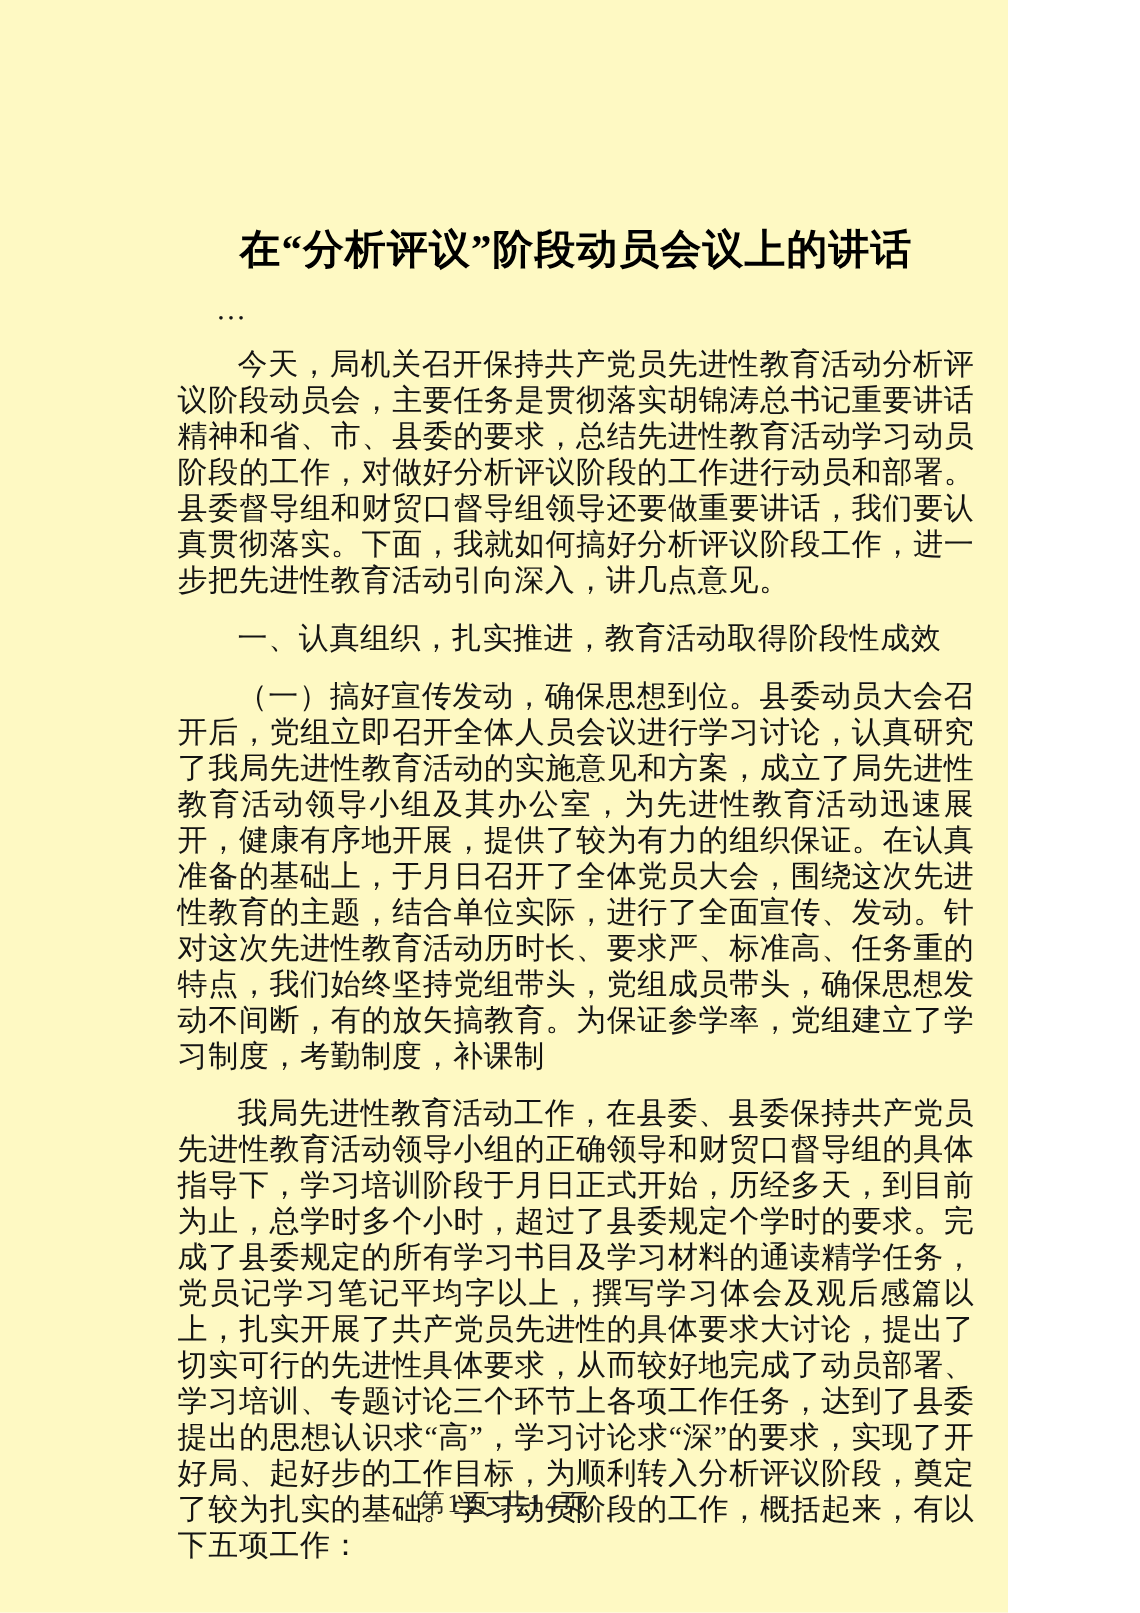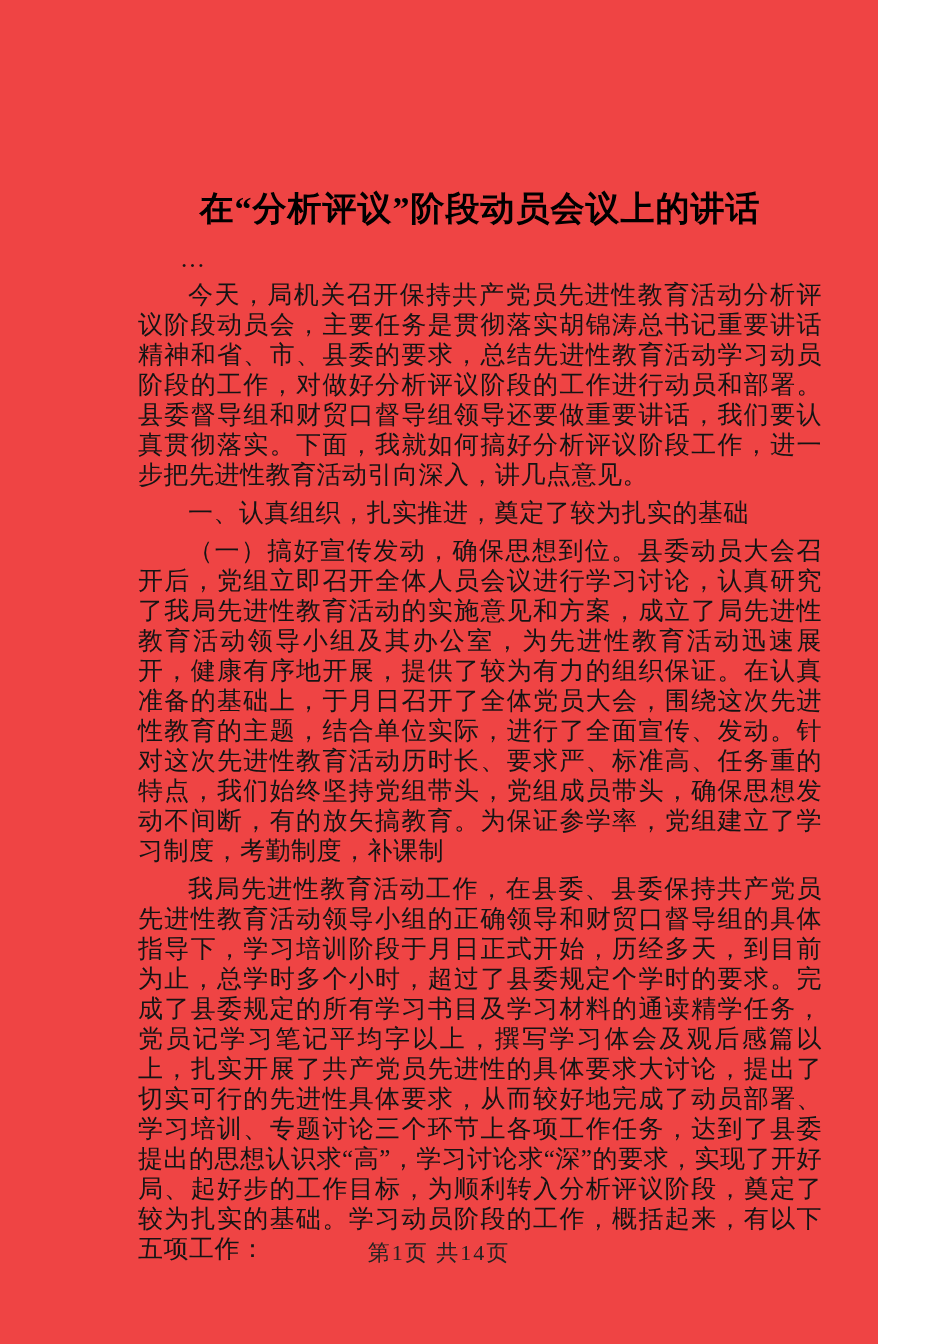--- a/index.html
+++ b/index.html
@@ -2,44 +2,45 @@
 <html><head>
 <meta charset="utf-8">
 <style>
   html, body {
     margin: 0;
     padding: 0;
     background: #ffffff;
   }
   .page {
     position: relative;
-    width: 878px;
+    width: 816px;
     height: 1344px;
-    background: #ef4444;
+    background: #fef9c3;
     overflow: hidden;
     color: #000000;
     font-family: "Liberation Serif", "DejaVu Serif", serif;
+    padding-left: 24px;
   }
   .content {
     position: absolute;
     left: 130px;
     top: 188px;
     width: 700px;
   }
   .doc-title {
     margin: 0 0 16px 0;
     font-size: 34px;
     line-height: 42px;
     font-weight: bold;
     text-align: center;
     letter-spacing: 1px;
     color: #000000;
   }
   .para {
-    margin: 8px;
+    margin: 18px;
     font-size: 25px;
     line-height: 30px;
     text-indent: 2em;
     text-align: justify;
     color: #141414;
     letter-spacing: 0.5px;
   }
   .ellipsis-para {
     margin: 0;
     font-size: 25px;
@@ -60,20 +61,20 @@
   }
 </style>
 </head>
 <body>
 
 <div class="page">
   <div class="content">
     <h1 class="doc-title">在“分析评议”阶段动员会议上的讲话</h1>
     <p class="ellipsis-para">…</p>
     <p class="para">今天，局机关召开保持共产党员先进性教育活动分析评议阶段动员会，主要任务是贯彻落实胡锦涛总书记重要讲话精神和省、市、县委的要求，总结先进性教育活动学习动员阶段的工作，对做好分析评议阶段的工作进行动员和部署。县委督导组和财贸口督导组领导还要做重要讲话，我们要认真贯彻落实。下面，我就如何搞好分析评议阶段工作，进一步把先进性教育活动引向深入，讲几点意见。</p>
-    <p class="para">一、认真组织，扎实推进，奠定了较为扎实的基础</p>
+    <p class="para">一、认真组织，扎实推进，教育活动取得阶段性成效</p>
     <p class="para">（一）搞好宣传发动，确保思想到位。县委动员大会召开后，党组立即召开全体人员会议进行学习讨论，认真研究了我局先进性教育活动的实施意见和方案，成立了局先进性教育活动领导小组及其办公室，为先进性教育活动迅速展开，健康有序地开展，提供了较为有力的组织保证。在认真准备的基础上，于月日召开了全体党员大会，围绕这次先进性教育的主题，结合单位实际，进行了全面宣传、发动。针对这次先进性教育活动历时长、要求严、标准高、任务重的特点，我们始终坚持党组带头，党组成员带头，确保思想发动不间断，有的放矢搞教育。为保证参学率，党组建立了学习制度，考勤制度，补课制</p>
     <p class="para">我局先进性教育活动工作，在县委、县委保持共产党员先进性教育活动领导小组的正确领导和财贸口督导组的具体指导下，学习培训阶段于月日正式开始，历经多天，到目前为止，总学时多个小时，超过了县委规定个学时的要求。完成了县委规定的所有学习书目及学习材料的通读精学任务，党员记学习笔记平均字以上，撰写学习体会及观后感篇以上，扎实开展了共产党员先进性的具体要求大讨论，提出了切实可行的先进性具体要求，从而较好地完成了动员部署、学习培训、专题讨论三个环节上各项工作任务，达到了县委提出的思想认识求“高”，学习讨论求“深”的要求，实现了开好局、起好步的工作目标，为顺利转入分析评议阶段，奠定了较为扎实的基础。学习动员阶段的工作，概括起来，有以下五项工作：</p>
   </div>
   <div class="footer">
     <span>第1页 共14页</span>
   </div>
 </div>
 
 </body></html>

